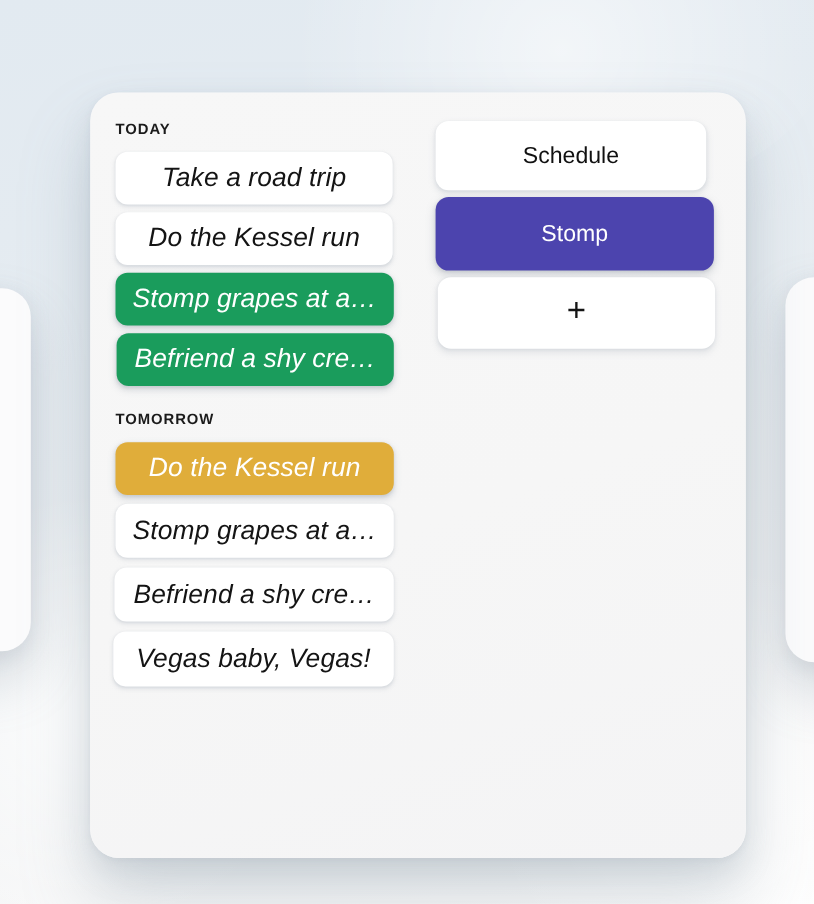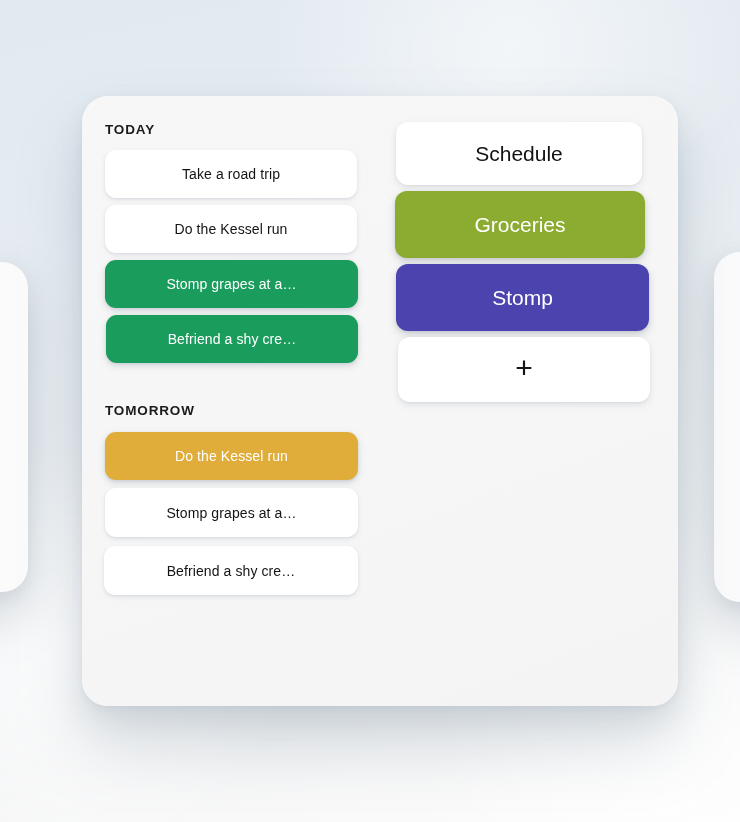--- a/index.html
+++ b/index.html
@@ -76,23 +76,23 @@
     top: 252px;
     width: 120px;
     height: 350px;
     border-radius: 26px;
   }
 
   
   .app-card {
     position: absolute;
     left: 82px;
-    top: 96px;
+    top: 84px;
     width: 596px;
-    height: 610px;
+    height: 696px;
     border-radius: 26px;
     background: linear-gradient(160deg, #f7f7f7 0%, #f6f6f6 55%, #f4f4f5 100%);
     box-shadow:
       0 40px 64px rgba(126,142,158,.28),
       0 14px 28px rgba(126,142,158,.16),
       0 2px 6px rgba(126,142,158,.10);
     overflow: hidden;
   }
 
   .card-inner {
@@ -110,37 +110,38 @@
   .col-lists { width: 290px; padding-left: 5px; }
 
   .section-head {
     font-size: 13.5px;
     font-weight: bold;
     letter-spacing: .85px;
     color: #1b1b1b;
     margin-bottom: 13px;
   }
   .col-lists .section-head { margin-left: 14px; margin-bottom: 16px; }
-  .section-head.tomorrow { margin-top: 40px; margin-bottom: 14px; }
+  .section-head.tomorrow { margin-top: 22px; margin-bottom: 14px; }
 
   
   .pill {
     height: 48px;
     width: 252px;
     border-radius: 11px;
     display: flex;
     align-items: center;
     justify-content: center;
     margin-bottom: 7px;
-    font-size: 14px;
+    font-size: 24px;
     letter-spacing: .1px;
     white-space: nowrap;
     overflow: hidden;
     cursor: pointer;
     user-select: none;
+    font-style: italic;
   }
   .pill.plain {
     background: #ffffff;
     color: #141414;
     box-shadow: 0 2px 5px rgba(145,155,168,.20),
                 0 1px 2px rgba(145,155,168,.14);
   }
   .pill.accent {
     color: #ffffff;
     box-shadow: 0 3px 7px rgba(120,132,146,.26),
@@ -216,28 +217,28 @@
         <div class="pill plain o1">Take a road trip</div>
         <div class="pill plain o2">Do the Kessel run</div>
         <div class="pill accent o3" id="t-today-2" style="background: rgb(26, 156, 92);">Stomp grapes at a…</div>
         <div class="pill accent o4" id="t-today-3" style="background: rgb(26, 156, 92);">Befriend a shy cre…</div>
 
         <div class="section-head tomorrow">TOMORROW</div>
 
         <div class="pill accent t1" id="t-tom-0" style="background: rgb(224, 173, 58);">Do the Kessel run</div>
         <div class="pill plain t2">Stomp grapes at a…</div>
         <div class="pill plain t3">Befriend a shy cre…</div>
+        <div class="pill plain t4">Vegas baby, Vegas!</div>
       </div>
 
       <div class="col-lists">
 
 
         <div class="list-card plain lc-schedule">Schedule</div>
 
-        <div class="list-card accent lc-groc" id="l-groc" style="background: rgb(139, 172, 48);">Groceries</div>
 
         <div class="list-card accent lc-work" id="l-work" style="background: rgb(76, 68, 174);">Stomp</div>
 
         <div class="list-card plain lc-add">
           <span class="plus-glyph">+</span>
         </div>
       </div>
 
     </div>
   </div>

